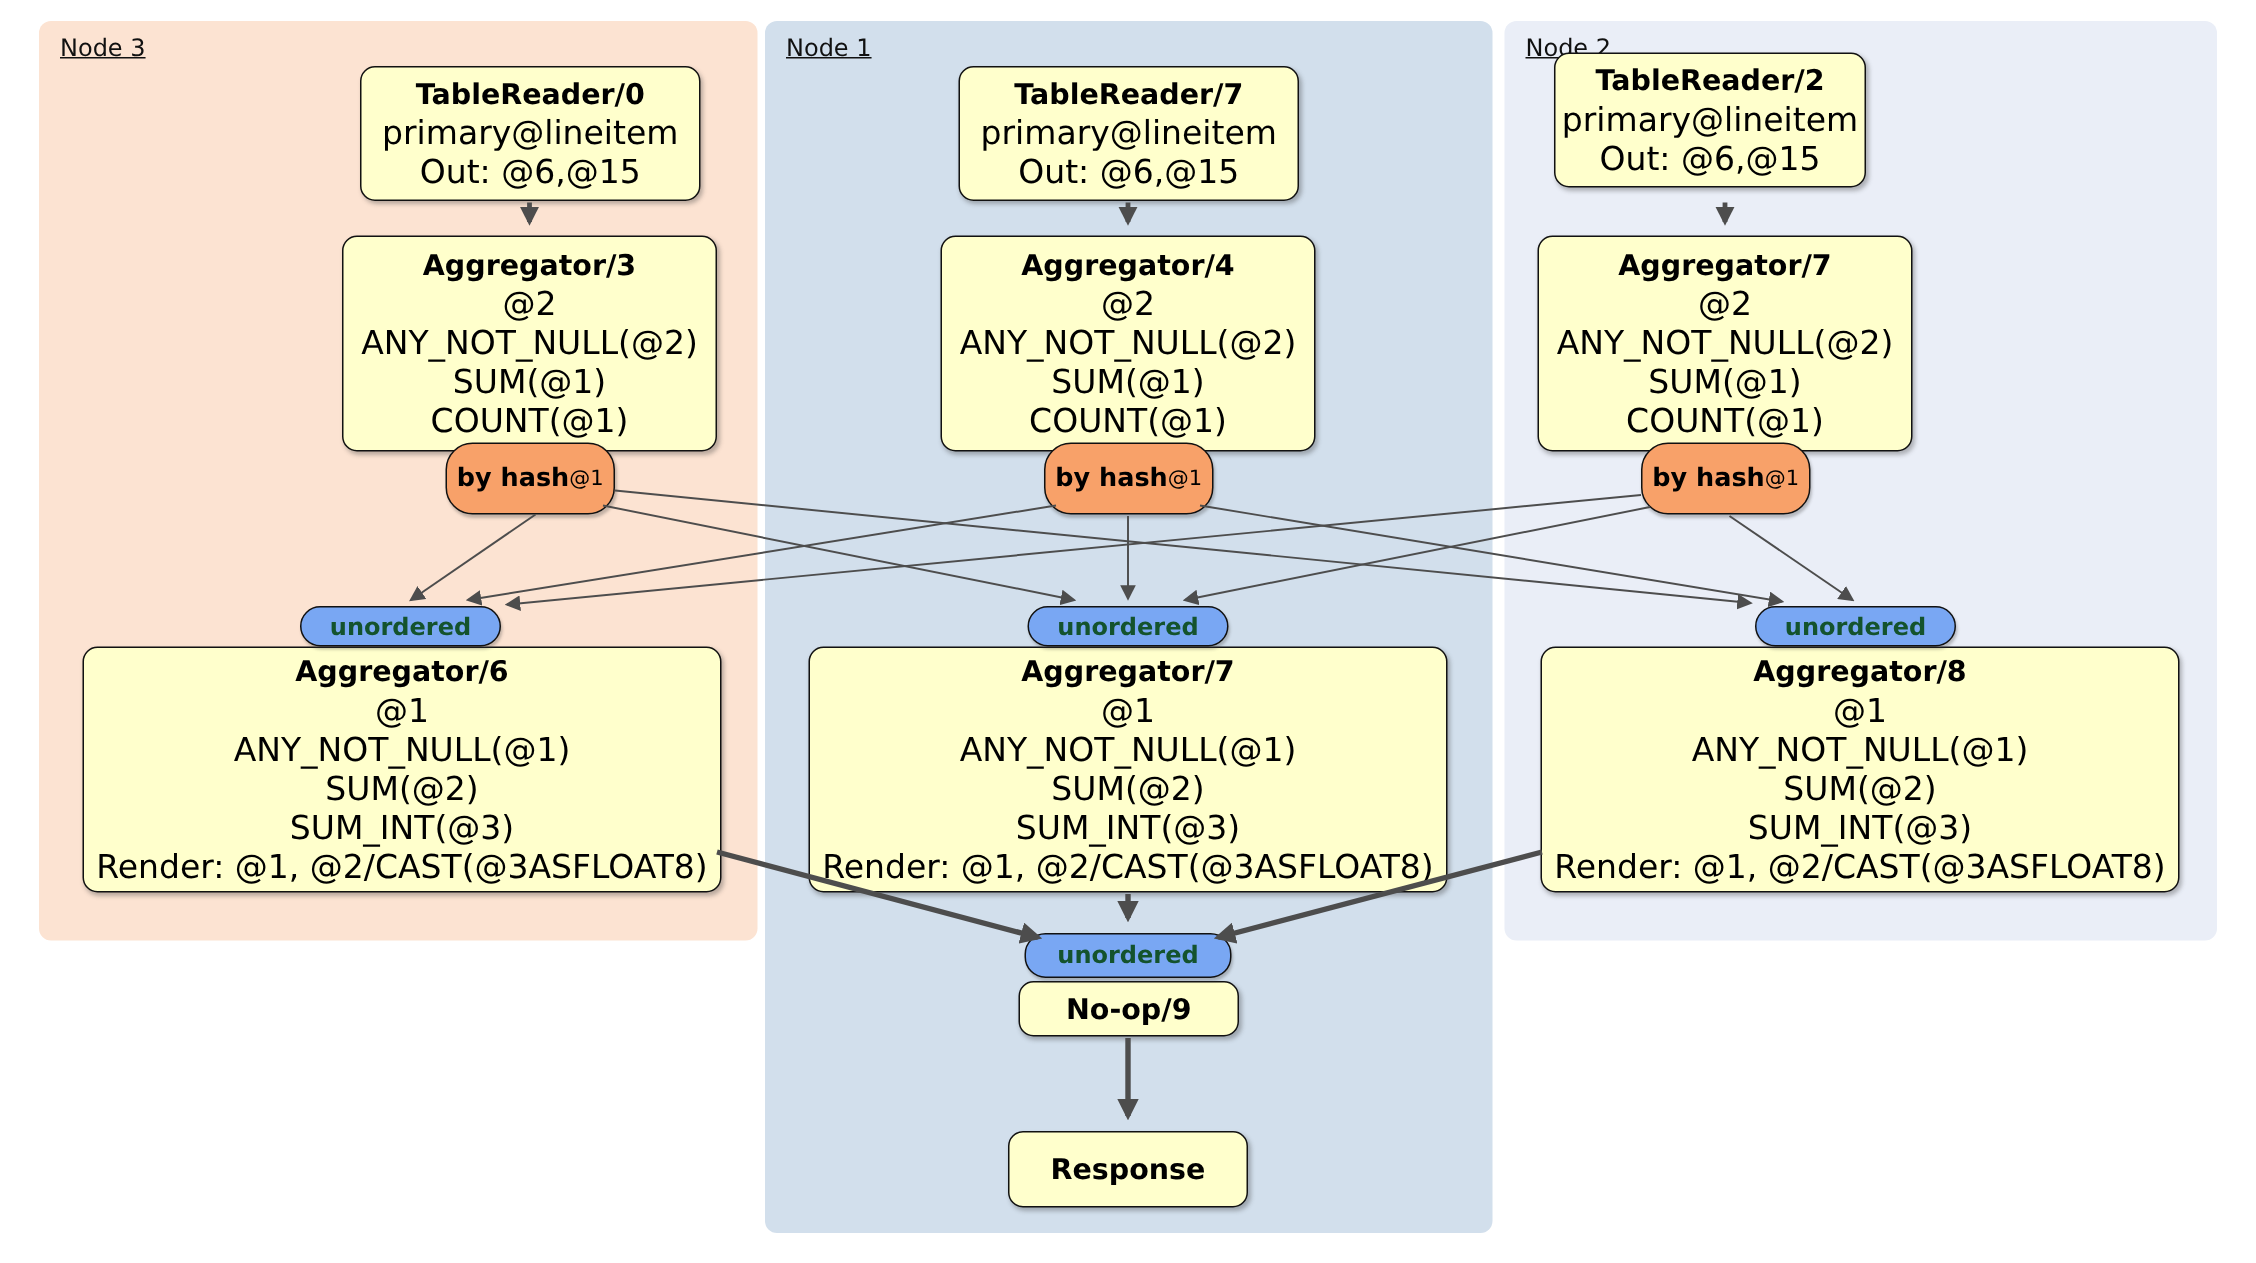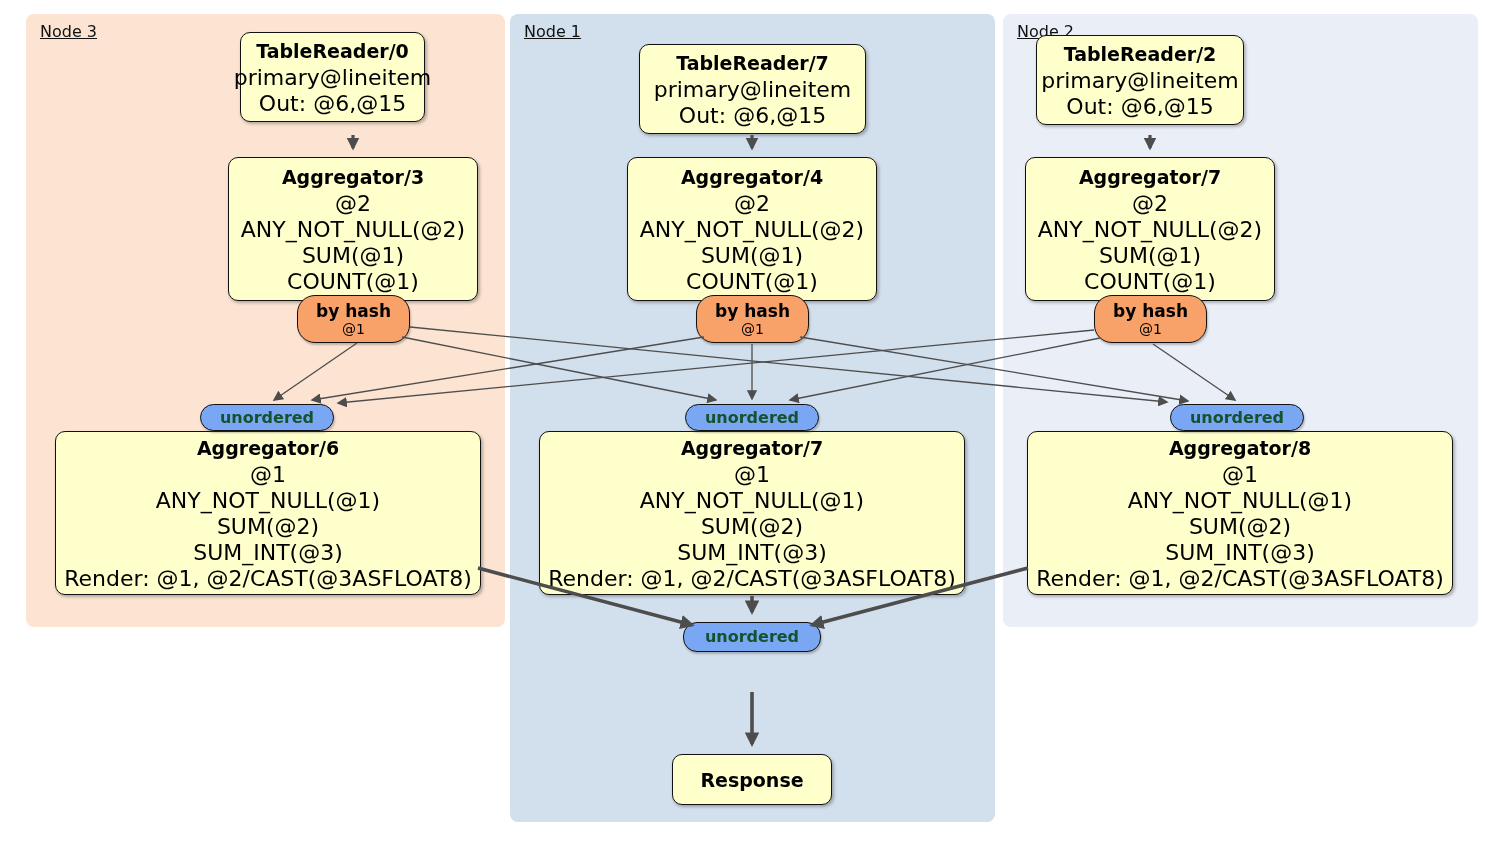--- a/index.html
+++ b/index.html
@@ -20,21 +20,21 @@
     display:flex; flex-direction:column; justify-content:center; align-items:center;
     box-shadow:1.5px 2px 3px rgba(60,60,60,0.35);
     box-sizing:border-box; text-align:center;
   }
   .ptitle { font-weight:bold; font-size:19px; line-height:28px; color:#000; white-space:nowrap; }
   .pline  { font-size:22px; line-height:26px; color:#000; white-space:nowrap; }
 
   .pill {
     position:absolute; box-sizing:border-box;
     border:1.7px solid #111;
-    display:flex; flex-direction:column; justify-content:center; align-items:center;
+    display:flex; justify-content:center; align-items:center;
     box-shadow:1px 2px 2px rgba(60,60,60,0.3);
     z-index:3; text-align:right;
   }
   .router { background:#f8a169; border-radius:18px; width:113px; height:48px; }
   .router .rlabel { font-weight:bold; font-size:17px; line-height:20px; color:#000; }
   .router .rsub   { font-size:14px; line-height:17px; color:#000; }
   .stream { background:#79a7f3; border-radius:14px; width:134px; height:27px; }
   .stream .slabel { font-weight:bold; font-size:16px; line-height:16px; color:#14532d; }
 
   .edges { position:absolute; left:0; top:0; z-index:5; pointer-events:none; }
@@ -50,21 +50,21 @@
   </div>
   <div class="group g1">
     <span class="group-label">Node 1</span>
   </div>
   <div class="group g2">
     <span class="group-label">Node 2</span>
   </div>
 
   <div class="boxlayer">
 
-    <div class="pbox" style="left:240px;top:32px;width:185px;height:90px">
+    <div class="pbox" style="left:240px;top:44px;width:227px;height:90px">
       <div class="ptitle">TableReader/0</div>
       <div class="pline">primary@lineitem</div>
       <div class="pline">Out: @6,@15</div>
     </div>
 
     <div class="pbox" style="left:228px;top:157px;width:250px;height:144px">
       <div class="ptitle">Aggregator/3</div>
       <div class="pline">@2</div>
       <div class="pline">ANY_NOT_NULL(@2)</div>
       <div class="pline">SUM(@1)</div>
@@ -150,20 +150,23 @@
       <div class="pline">ANY_NOT_NULL(@1)</div>
       <div class="pline">SUM(@2)</div>
       <div class="pline">SUM_INT(@3)</div>
       <div class="pline">Render: @1, @2/CAST(@3ASFLOAT8)</div>
     </div>
 
     <div class="pill stream" style="left:683px;top:622px;width:138px;height:30px">
       <div class="slabel">unordered</div>
     </div>
 
+    <div class="pbox" style="left:679px;top:654px;width:147px;height:37px">
+      <div class="ptitle">No-op/9</div>
+    </div>
 
     <div class="pbox" style="left:672px;top:754px;width:160px;height:51px">
       <div class="ptitle">Response</div>
     </div>
 
   </div>
 
   <svg class="edges" width="1504" height="842" viewBox="0 0 1504 842">
     <defs>
       <marker id="athin" viewBox="0 0 10 10" refX="8.5" refY="5" markerWidth="8" markerHeight="8" orient="auto">

